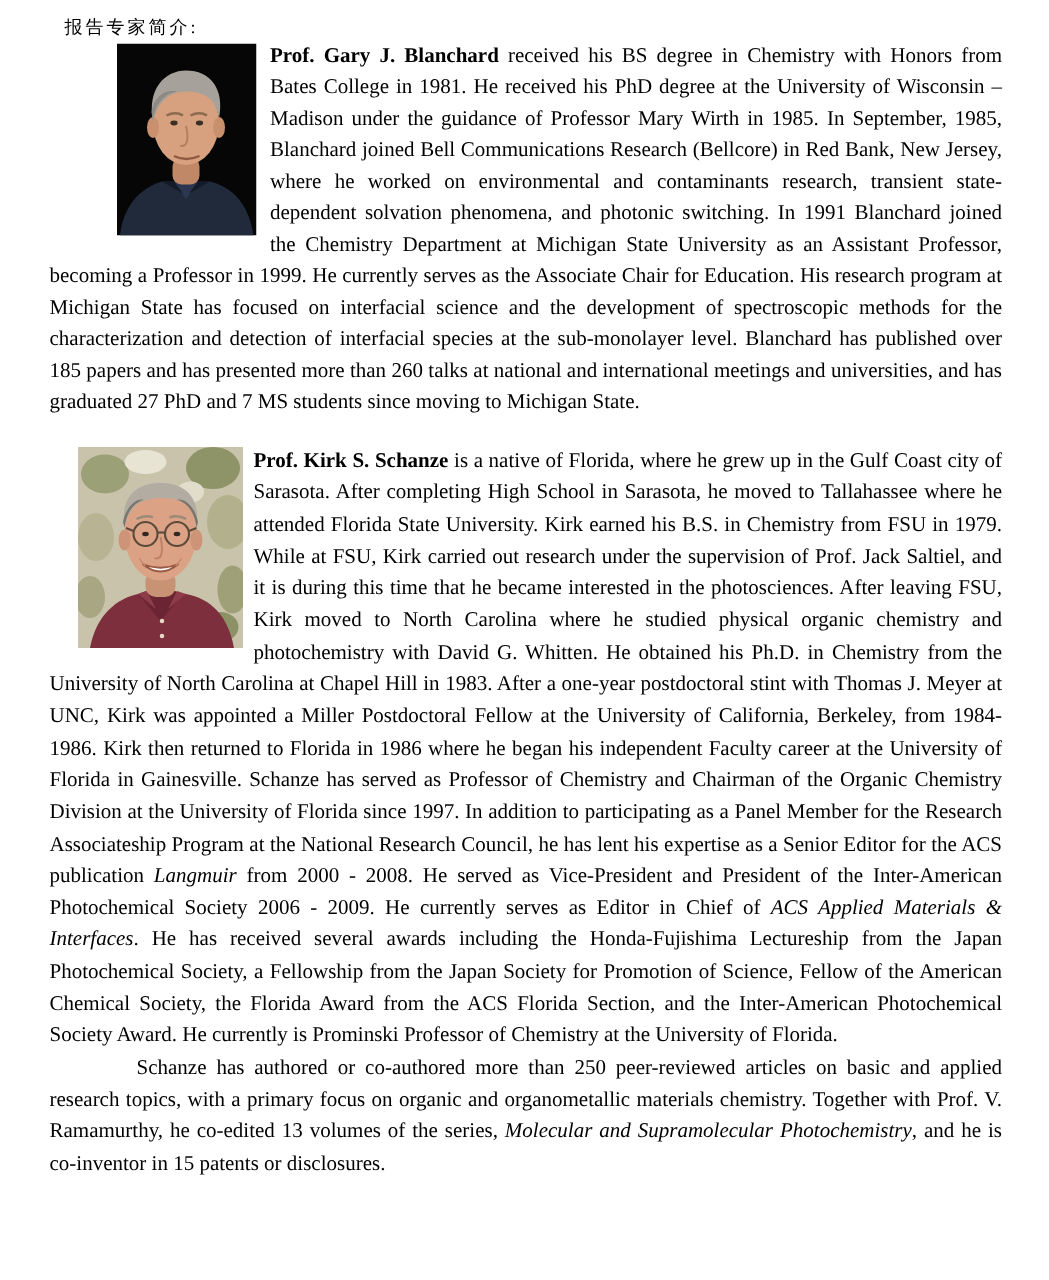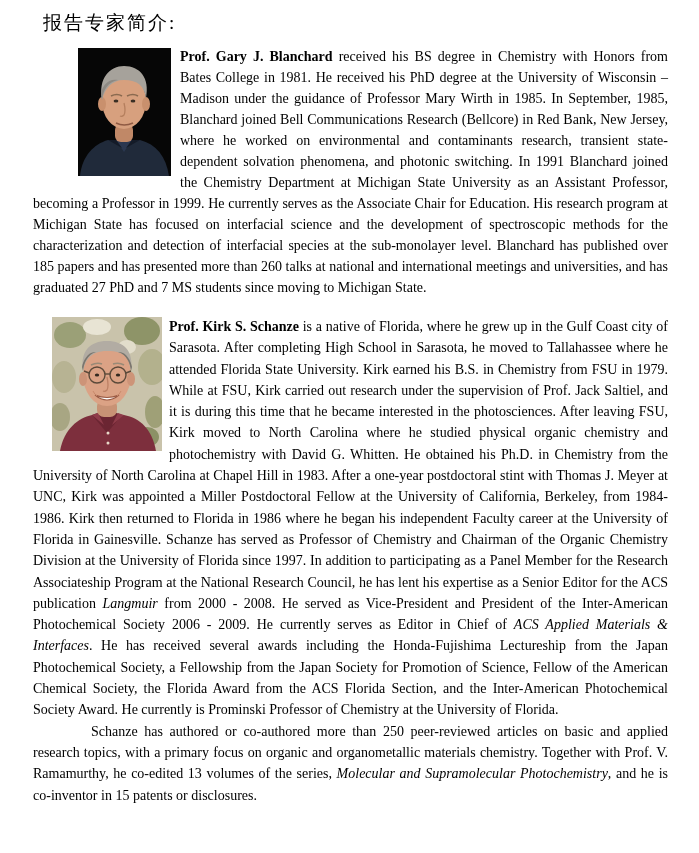--- a/index.html
+++ b/index.html
@@ -8,32 +8,32 @@
     height: 853px;
     background: #ffffff;
     color: #000000;
     font-family: "Liberation Serif", serif;
     overflow: hidden;
   }
   .page {
     padding: 8px 31px 0 33px;
   }
   .heading {
-    font-size: 19px;
+    font-size: 12px;
     letter-spacing: 2px;
     margin: 2px 0 0 10px;
     font-family: "Liberation Serif", serif;
   }
   .bio {
     text-align: justify;
     font-size: 14px;
   }
   .bio p { margin: 0; }
   .bio-blanchard {
-    margin-top: 10px;
+    margin-top: 0;
     line-height: 21px;
   }
   .bio-schanze {
     margin-top: 18px;
     line-height: 21.3px;
   }
   .photo {
     float: left;
     display: block;
   }

